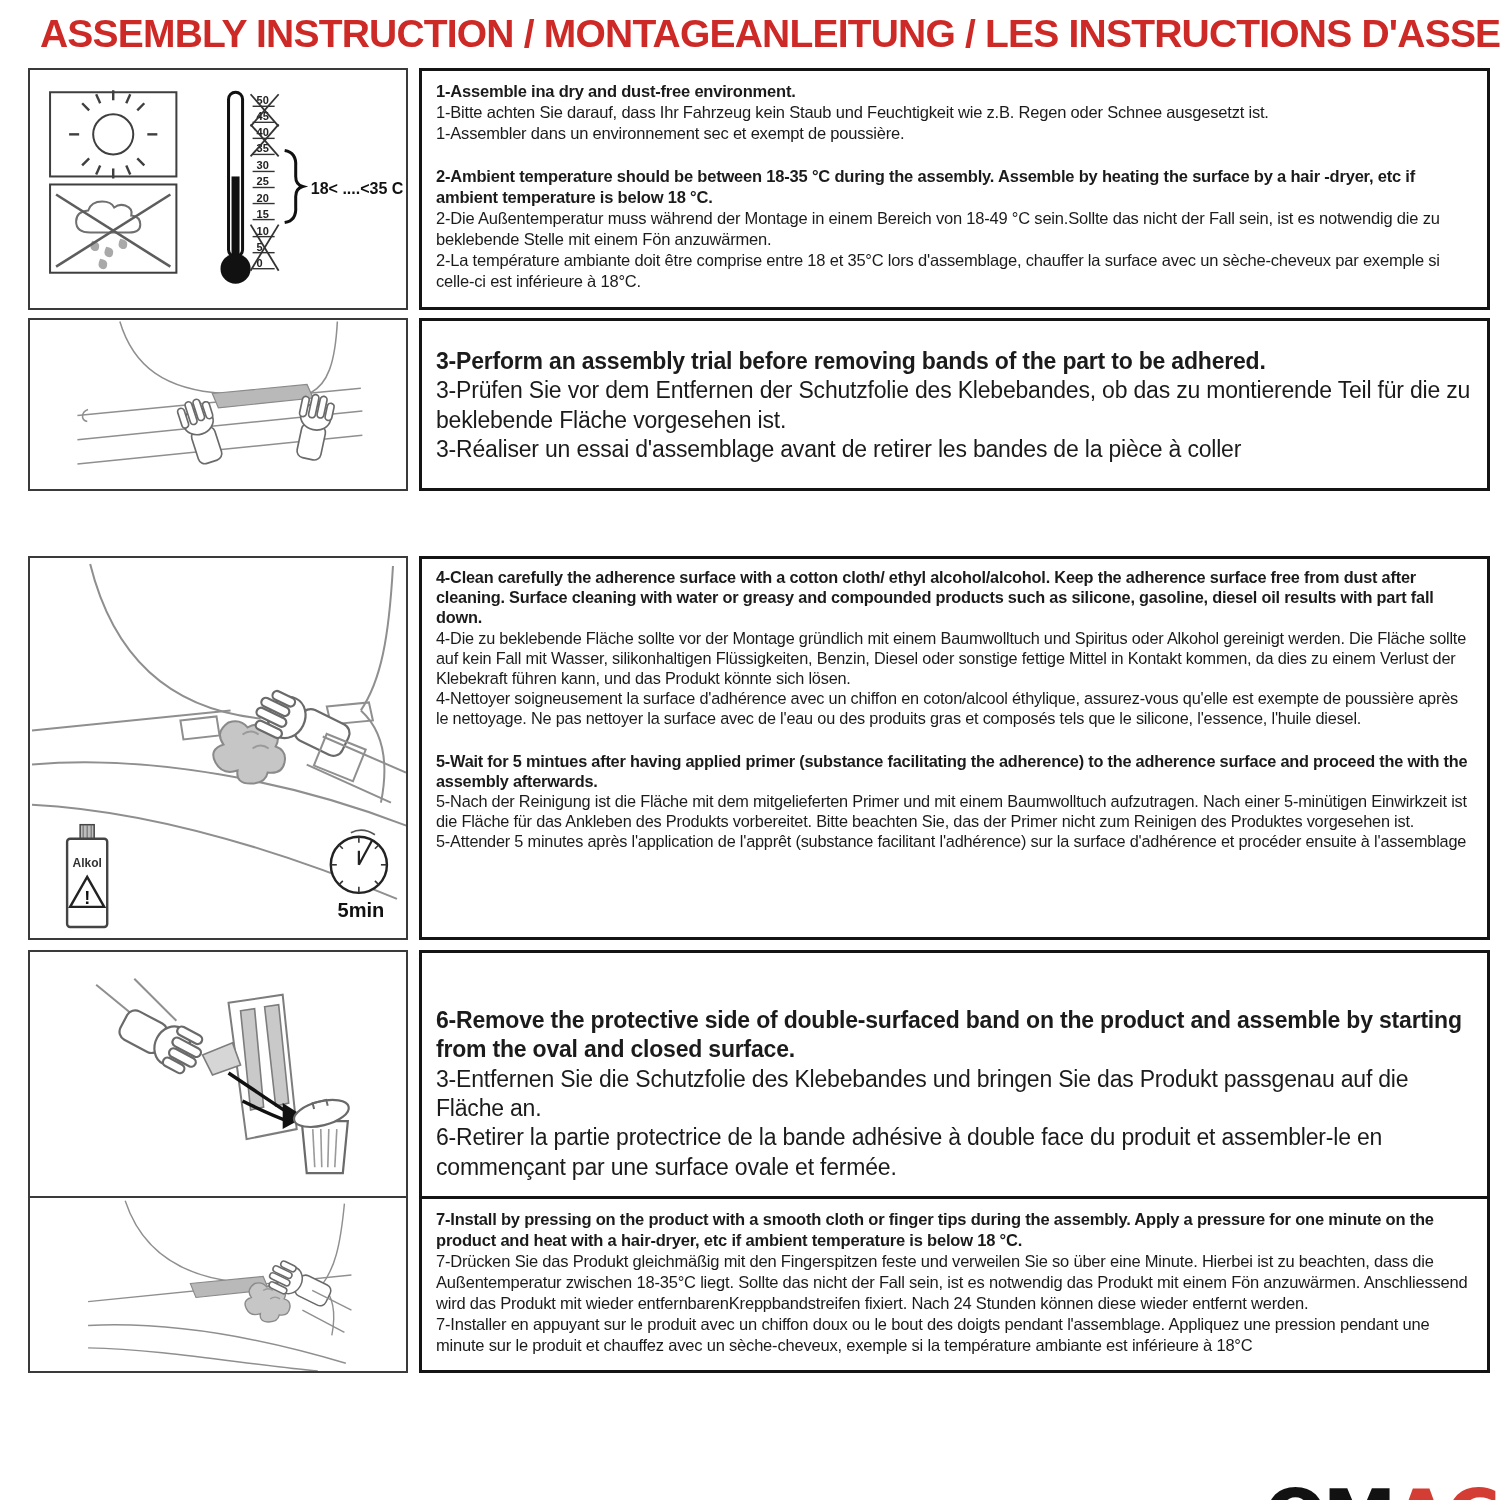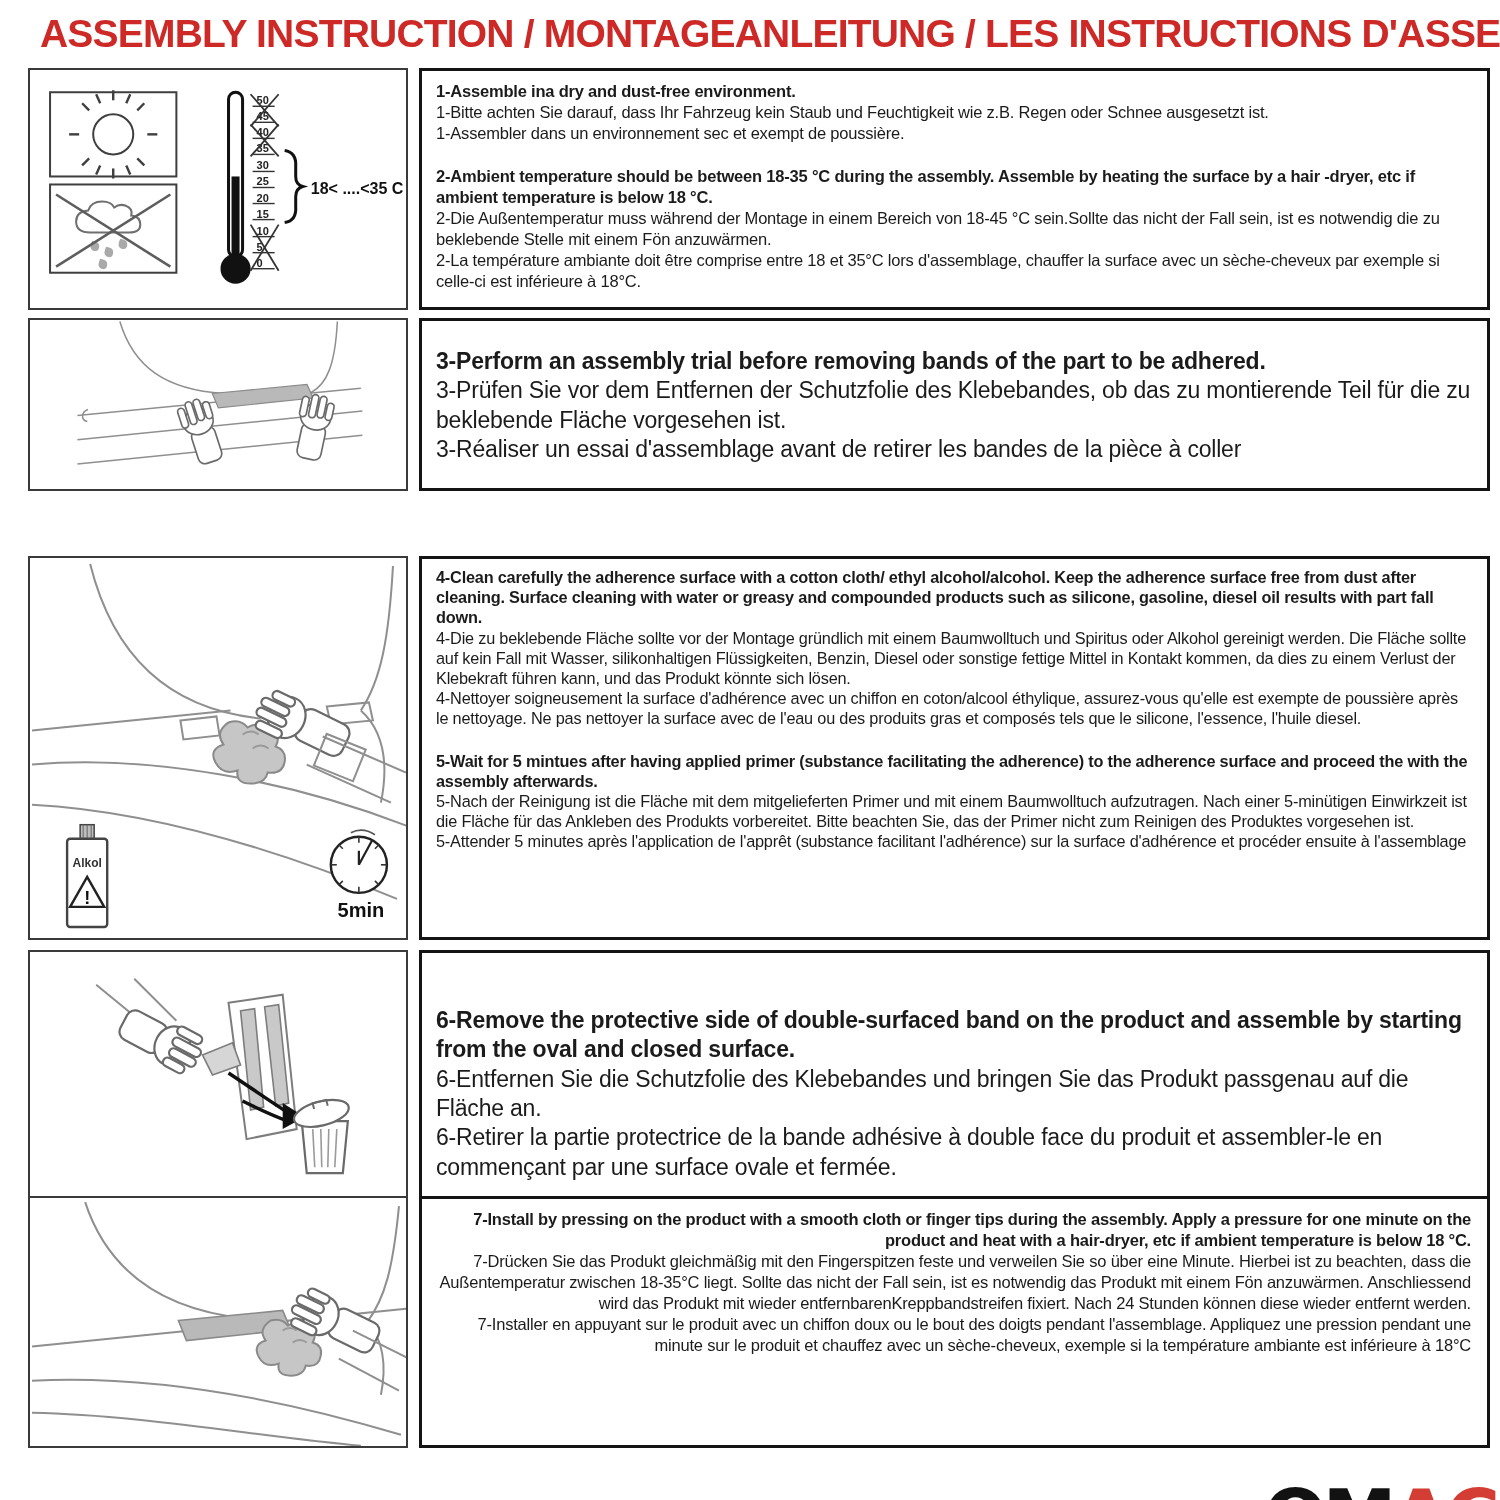--- a/index.html
+++ b/index.html
@@ -9,21 +9,21 @@
   }
   .title{
     position:absolute;left:40px;top:12px;white-space:nowrap;
     font-size:39px;font-weight:800;letter-spacing:-0.8px;color:#cd2a27;
   }
   .row{position:absolute;left:28px;right:10px;display:flex;gap:11px;box-sizing:border-box;}
   .row1{top:68px;height:242px;justify-content:space-between;}
   .row2{top:318px;height:173px;}
   .row3{top:556px;height:384px;}
   .row4{top:950px;height:286px;}
-  .row5{top:1196px;height:252px;text-align:right;}
+  .row5{top:1196px;height:177px;}
   .img-box{
     flex:0 0 380px;width:380px;border:2.5px solid #3a3a3a;background:#fff;
     box-sizing:border-box;overflow:hidden;
   }
   .img-box svg{display:block;width:100%;height:100%;}
   .txt-box{
     flex:1;border:3px solid #141414;box-sizing:border-box;
     padding:10px 16px 8px 14px;letter-spacing:-0.2px;overflow:hidden;background:#fff;
   }
   .row1 .txt-box,.row5 .txt-box{font-size:16.5px;line-height:1.27;}
@@ -131,21 +131,21 @@
     </svg>
   </div>
   <div class="txt-box">
     <div class="step">
       <span class="en ln">1-Assemble ina dry and dust-free environment.</span>
       <span class="ln">1-Bitte achten Sie darauf, dass Ihr Fahrzeug kein Staub und Feuchtigkeit wie z.B. Regen oder Schnee ausgesetzt ist.</span>
       <span class="ln">1-Assembler dans un environnement sec et exempt de poussière.</span>
     </div>
     <div class="step">
       <span class="en ln">2-Ambient temperature should be between 18-35 °C  during the assembly. Assemble by heating the surface by a hair -dryer, etc if ambient temperature is below 18 °C.</span>
-      <span class="ln">2-Die Außentemperatur muss während der Montage in einem Bereich von 18-45 °C  sein.Sollte das nicht der Fall sein, ist es notwendig die zu beklebende Stelle mit einem Fön anzuwärmen.</span>
+      <span class="ln">2-Die Außentemperatur muss während der Montage in einem Bereich von 18-49 °C  sein.Sollte das nicht der Fall sein, ist es notwendig die zu beklebende Stelle mit einem Fön anzuwärmen.</span>
       <span class="ln">2-La température ambiante doit être comprise entre 18 et 35°C lors d'assemblage, chauffer la surface avec un sèche-cheveux par exemple si celle-ci est inférieure à 18°C.</span>
     </div>
   </div>
 </div>
 
 <div class="row row2">
   <div class="img-box">
     <svg viewBox="0 0 375 223">
       <g stroke="#8f8f8f" stroke-width="2" fill="none">
         <path d="M58,2 C76,62 118,92 195,97"></path>
@@ -291,21 +291,21 @@
         <g transform="rotate(-14)">
           <ellipse cx="0" cy="-14" rx="28" ry="12" fill="#fff" stroke="#6a6a6a" stroke-width="2.2"></ellipse>
           <path d="M-6,-20 L-6,-26 L8,-26 L8,-20" fill="none" stroke="#6a6a6a" stroke-width="2"></path>
         </g>
       </g>
     </svg>
   </div>
   <div class="txt-box">
     <div class="step">
       <span class="en ln">6-Remove the protective side of double-surfaced band on the product and assemble by starting from the oval and closed surface.</span>
-      <span class="ln">6-Entfernen Sie die Schutzfolie des Klebebandes und bringen Sie das Produkt passgenau auf die Fläche an.</span>
+      <span class="ln">3-Entfernen Sie die Schutzfolie des Klebebandes und bringen Sie das Produkt passgenau auf die Fläche an.</span>
       <span class="ln">6-Retirer la partie protectrice de la bande adhésive à double face du produit et assembler-le en commençant par une surface ovale et fermée.</span>
     </div>
   </div>
 </div>
 
 <div class="row row5">
   <div class="img-box">
     <svg viewBox="0 0 375 247">
       <g stroke="#8f8f8f" stroke-width="2" fill="none">
         <path d="M55,4 C80,80 140,112 215,120"></path>

